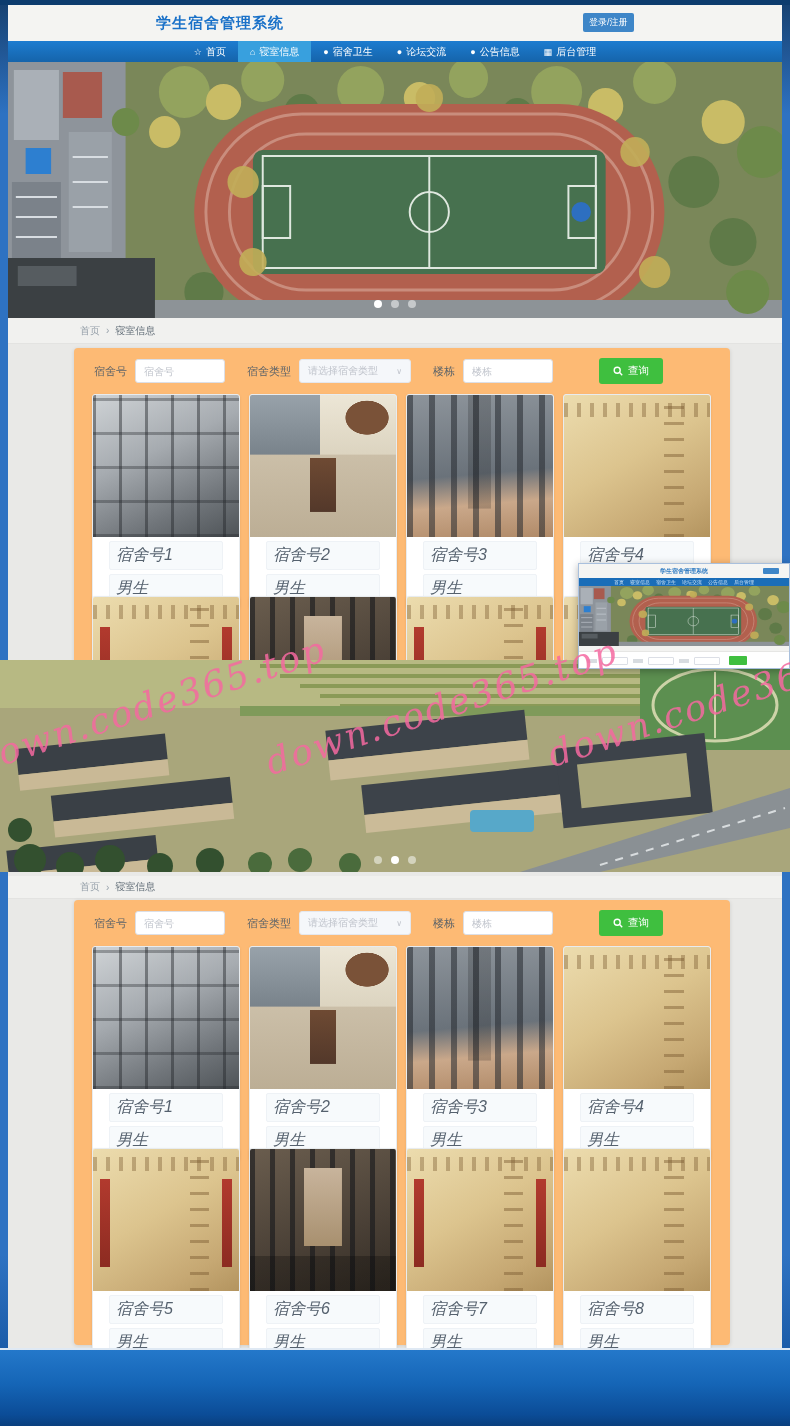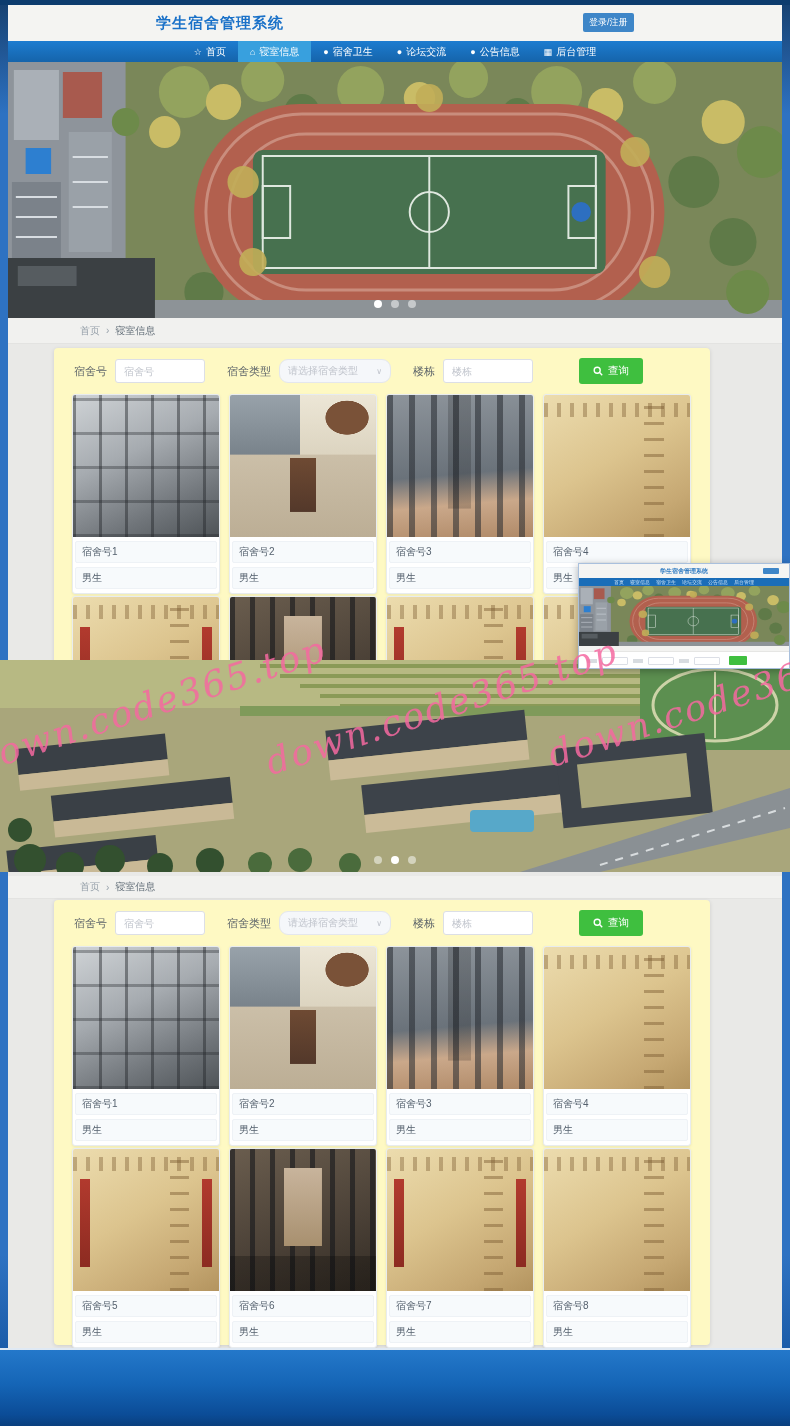--- a/index.html
+++ b/index.html
@@ -31,46 +31,46 @@
   .dot{width:8px;height:8px;border-radius:50%;background:rgba(255,255,255,.5);cursor:pointer;}
   .dot.active{background:#ffffff;}
 
   
   .crumb{position:absolute;left:8px;width:774px;height:26px;background:#f1f1ef;border-bottom:1px solid #e3e3e1;
          display:flex;align-items:center;padding-left:72px;font-size:10px;color:#98a2ab;gap:6px;z-index:2;}
   #crumb1{top:318px;} #crumb2{top:876px;height:23px;}
   .crumb .cur{color:#5f6b75;}
 
   
-  .panel{position:absolute;left:54px;width:656px;background:#fef9c3;border-radius:4px;
+  .panel{position:absolute;left:74px;width:656px;background:#fdba74;border-radius:4px;
          box-shadow:0 1px 4px rgba(0,0,0,.12);z-index:2;}
   #panel1{top:348px;height:444px;}
   #panel2{top:900px;height:445px;}
 
   
   .search-row{display:flex;align-items:center;padding:10px 0 0 20px;}
   .s-label{font-size:11px;color:#5a6268;margin-right:8px;}
   .s-input{width:90px;height:24px;border:1px solid #dcdfe6;border-radius:3px;font-size:10px;
            padding:0 8px;color:#333;margin-right:22px;}
   .s-input::placeholder{color:#c0c4cc;}
-  .sel{width:112px;height:24px;background:#f5f7fa;border:1px solid #e4e7ed;border-radius:9px;
+  .sel{width:112px;height:24px;background:#f5f7fa;border:1px solid #e4e7ed;border-radius:3px;
        display:flex;align-items:center;padding:0 8px;margin-right:22px;cursor:pointer;}
   .sel .ph-txt{flex:1;font-size:10px;color:#c0c4cc;}
   .sel .chev{font-size:8px;color:#c0c4cc;}
   .btn-query{height:26px;background:#3fbf3f;border:none;border-radius:3px;color:#fff;font-size:10.5px;
              display:flex;align-items:center;gap:5px;padding:0 14px;margin-left:24px;cursor:pointer;}
 
   
   .grid{position:absolute;left:18px;display:grid;grid-template-columns:repeat(4,148px);gap:9px;}
   .grid.r1{top:46px;} .grid.r2{top:248px;}
   .card{background:#fff;border:1px solid #e8ecef;border-radius:3px;box-shadow:0 1px 3px rgba(0,0,0,.08);
         padding-bottom:4px;cursor:pointer;}
   .ph{height:142px;border-radius:2px 2px 0 0;}
-  .strip{margin:4px 2px 0;background:#f7fafc;border:1px solid #eef2f6;border-radius:2px;
-         padding:3px 6px;font-size:10px;color:#55616e;}
+  .strip{margin:4px 16px 0;background:#f7fafc;border:1px solid #eef2f6;border-radius:2px;
+         padding:3px 6px;font-size:16px;color:#55616e;font-style:italic;}
   
   .img-1{background:
      repeating-linear-gradient(90deg,rgba(35,38,42,.45) 0 3px,rgba(0,0,0,0) 3px 26px),
      repeating-linear-gradient(0deg,rgba(35,38,42,.35) 0 3px,rgba(0,0,0,0) 3px 34px),
      linear-gradient(155deg,#cfd3d6 0%,#a6abb0 40%,#70757a 75%,#4e5357 100%);}
   .img-2{background:
      linear-gradient(#6e4a33,#53382a) 50% 72%/18% 38% no-repeat,
      radial-gradient(ellipse at 62% 38%,#7a5238 0 32%,rgba(0,0,0,0) 33%) right top/52% 42% no-repeat,
      linear-gradient(#ece6d6,#dcd4c0) right top/52% 42% no-repeat,
      linear-gradient(#98a2aa,#79838b) left top/48% 42% no-repeat,

